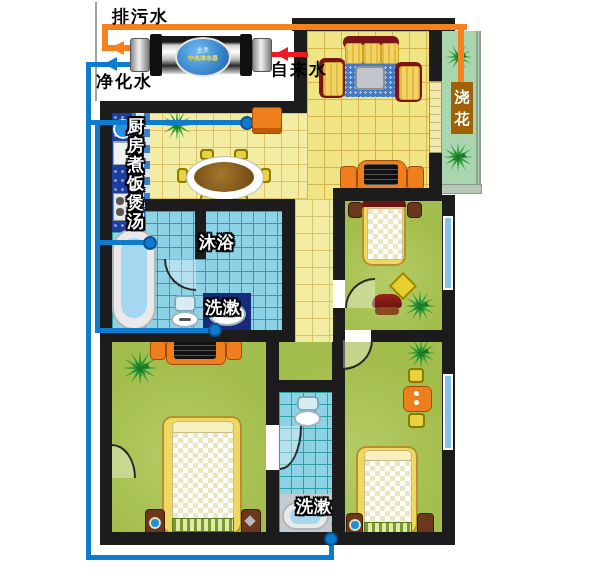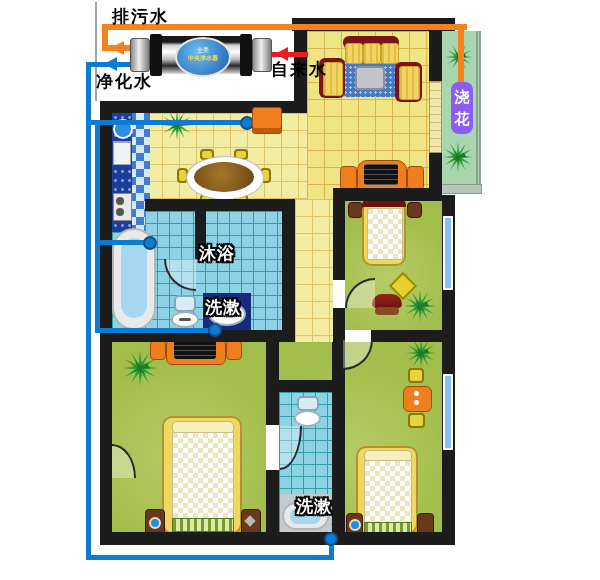--- a/index.html
+++ b/index.html
@@ -24,21 +24,21 @@
   .pb{position:absolute;background:#0d7bd0;}
   .po{position:absolute;background:#f5821f;}
   .pr{position:absolute;background:#ed1c24;}
   .dot{position:absolute;width:14px;height:14px;border-radius:50%;background:#0d7bd0;border:2px solid #0a5390;box-sizing:border-box;}
   .arrow{position:absolute;width:0;height:0;border-top:7px solid transparent;border-bottom:7px solid transparent;}
   
   .blabel{position:absolute;color:#000;font-weight:bold;font-size:17px;letter-spacing:2px;white-space:nowrap;}
   .olabel{position:absolute;color:#fff;font-weight:bold;font-size:17px;letter-spacing:1px;white-space:nowrap;
     text-shadow:-2px -2px 0 #000,2px -2px 0 #000,-2px 2px 0 #000,2px 2px 0 #000,0 -2px 0 #000,0 2px 0 #000,-2px 0 0 #000,2px 0 0 #000;}
   .vlabel{white-space:normal;word-break:break-all;width:20px;line-height:19px;font-size:17px;letter-spacing:0;}
-  .pill{position:absolute;background:#8b5cf6;border-radius:8px;color:#fff;font-weight:bold;font-size:15px;
+  .pill{position:absolute;background:#a16207;border-radius:0;color:#fff;font-weight:bold;font-size:15px;
     width:22px;padding:4px 0;text-align:center;line-height:22px;word-break:break-all;}
   
   .mattress{position:absolute;background:conic-gradient(#ffffff 0 25%,#ece5c2 0 50%,#ffffff 0 75%,#ece5c2 0) 0 0/10px 10px;border:1px solid #cbbd84;}
   .bedframe{position:absolute;background:#eed862;border:2px solid #b3922c;border-radius:10px;box-sizing:border-box;}
   .stripe{position:absolute;background:repeating-linear-gradient(90deg,#7a9a30 0 3px,#dcebA8 3px 7px);border:1px solid #5a7a20;}
   .nstand{position:absolute;background:#6a381c;border:1px solid #3a1c08;border-radius:4px;}
   .ndot{position:absolute;width:8px;height:8px;border-radius:50%;background:#1e90d8;border:2px solid #e8e0c0;}
   .cush{background:#f2d465;border:1px solid #caa520;border-radius:3px;
     background-image:repeating-linear-gradient(90deg,rgba(190,130,0,.30) 0 2px,transparent 2px 6px);}
   .sofaframe{position:absolute;background:#7a1418;border-radius:6px;}
@@ -252,18 +252,19 @@
     <div class="abs" style="left:32px;top:2px;width:78px;height:38px;background:linear-gradient(180deg,#1a1a1a 0 16%,#cfcfcf 24%,#ffffff 42%,#b8b8b8 62%,#2a2a2a 78%,#8a8a8a 90%,#e0e0e0);"></div>
     <div class="filter-badge" style="left:45px;top:3px;width:52px;height:36px;">
       <div style="font-size:6px;line-height:8px;margin-top:7px;">全美</div>
       <div style="font-size:6px;line-height:7px;color:#ffe24a;font-weight:bold;">中央净水器</div>
     </div>
   </div>
 
   <div class="blabel" style="left:112px;top:5px;">排污水</div>
   <div class="blabel" style="left:96px;top:70px;">净化水</div>
   <div class="blabel" style="left:271px;top:58px;">自来水</div>
-  <div class="olabel" style="left:199px;top:242px;">沐浴</div>
+  <div class="olabel vlabel" style="left:127px;top:117px;">厨房煮饭煲汤</div>
+  <div class="olabel" style="left:199px;top:231px;">沐浴</div>
   <div class="olabel" style="left:205px;top:296px;">洗漱</div>
   <div class="olabel" style="left:296px;top:495px;">洗漱</div>
   <div class="pill" style="left:451px;top:82px;">浇花</div>
 
 </div>
 
 </body></html>

